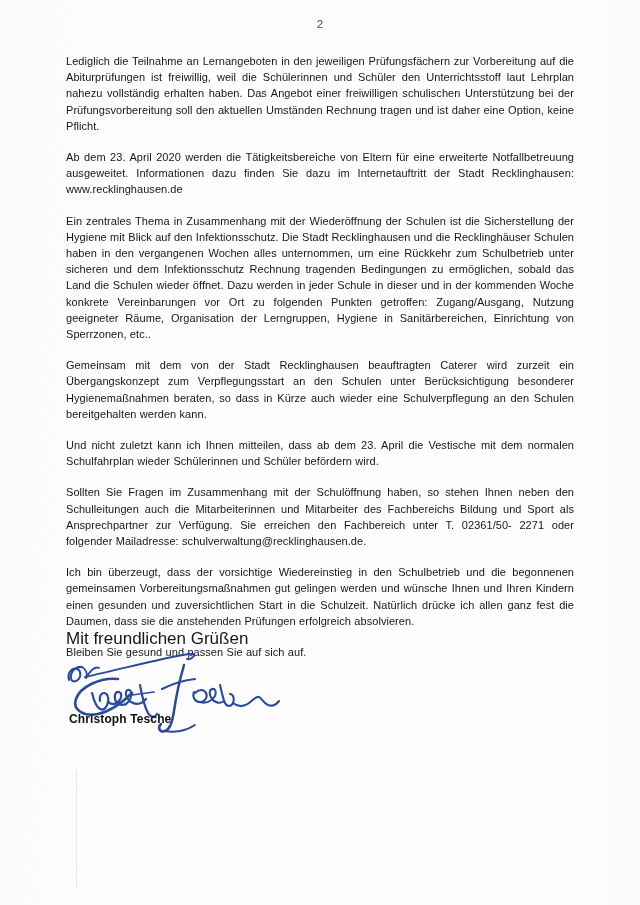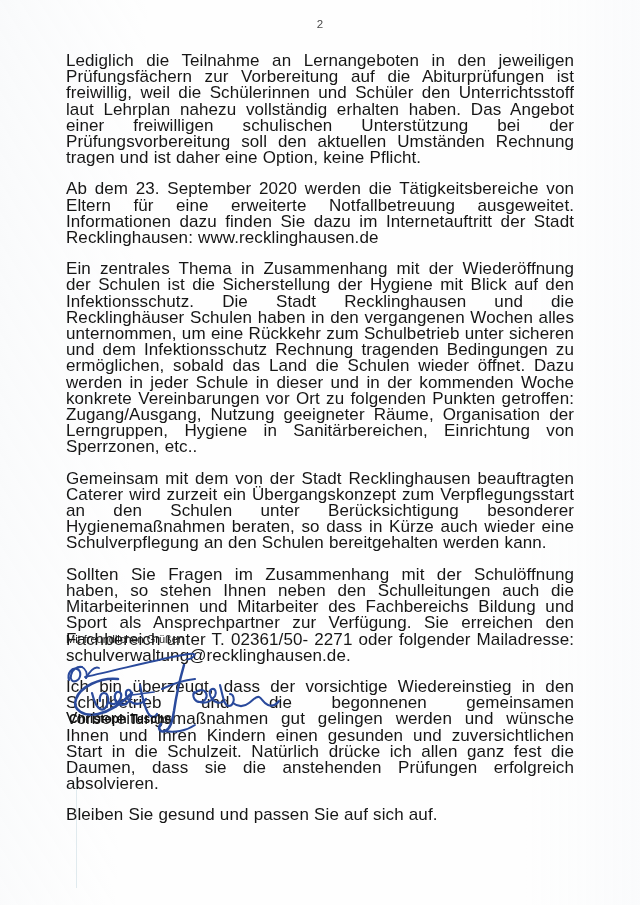--- a/index.html
+++ b/index.html
@@ -58,41 +58,41 @@
 
   .body-block {
     position: absolute;
     top: 53px;
     left: 66px;
     width: 508px;
   }
 
   p.para {
     margin: 0 0 15px 0;
-    font-size: 17px;
+    font-size: 11px;
     line-height: 16.2px;
     text-align: justify;
     text-justify: inter-word;
     color: #161616;
     letter-spacing: 0.005em;
     word-spacing: 0.02em;
     -webkit-font-smoothing: none;
   }
   p.para:last-child {
     margin-bottom: 0;
   }
 
   .closing-block {
     position: absolute;
     top: 631px;
     left: 66px;
     width: 420px;
   }
   .closing-line {
-    font-size: 11px;
+    font-size: 17px;
     line-height: 16.2px;
     color: #161616;
     margin: 0;
   }
 
   .signature-area {
     position: relative;
     height: 86px;
     margin-top: 2px;
   }
@@ -119,23 +119,24 @@
 
 <div class="page">
 
   <div class="scan-tint"></div>
   <div class="scan-streak"></div>
 
   <div class="page-number">2</div>
 
   <div class="body-block">
     <p class="para">Lediglich die Teilnahme an Lernangeboten in den jeweiligen Prüfungsfächern zur Vorbereitung auf die Abiturprüfungen ist freiwillig, weil die Schülerinnen und Schüler den Unterrichtsstoff laut Lehrplan nahezu vollständig erhalten haben. Das Angebot einer freiwilligen schulischen Unterstützung bei der Prüfungsvorbereitung soll den aktuellen Umständen Rechnung tragen und ist daher eine Option, keine Pflicht.</p>
-    <p class="para">Ab dem 23. September 2020 werden die Tätigkeitsbereiche von Eltern für eine erweiterte Notfallbetreuung ausgeweitet. Informationen dazu finden Sie dazu im Internetauftritt der Stadt Recklinghausen: www.recklinghausen.de</p>
+    <p class="para">Ab dem 23. April 2020 werden die Tätigkeitsbereiche von Eltern für eine erweiterte Notfallbetreuung ausgeweitet. Informationen dazu finden Sie dazu im Internetauftritt der Stadt Recklinghausen: www.recklinghausen.de</p>
     <p class="para">Ein zentrales Thema in Zusammenhang mit der Wiederöffnung der Schulen ist die Sicherstellung der Hygiene mit Blick auf den Infektionsschutz. Die Stadt Recklinghausen und die Recklinghäuser Schulen haben in den vergangenen Wochen alles unternommen, um eine Rückkehr zum Schulbetrieb unter sicheren und dem Infektionsschutz Rechnung tragenden Bedingungen zu ermöglichen, sobald das Land die Schulen wieder öffnet. Dazu werden in jeder Schule in dieser und in der kommenden Woche konkrete Vereinbarungen vor Ort zu folgenden Punkten getroffen: Zugang/Ausgang, Nutzung geeigneter Räume, Organisation der Lerngruppen, Hygiene in Sanitärbereichen, Einrichtung von Sperrzonen, etc..</p>
     <p class="para">Gemeinsam mit dem von der Stadt Recklinghausen beauftragten Caterer wird zurzeit ein Übergangskonzept zum Verpflegungsstart an den Schulen unter Berücksichtigung besonderer Hygienemaßnahmen beraten, so dass in Kürze auch wieder eine Schulverpflegung an den Schulen bereitgehalten werden kann.</p>
+    <p class="para">Und nicht zuletzt kann ich Ihnen mitteilen, dass ab dem 23. April die Vestische mit dem normalen Schulfahrplan wieder Schülerinnen und Schüler befördern wird.</p>
     <p class="para">Sollten Sie Fragen im Zusammenhang mit der Schulöffnung haben, so stehen Ihnen neben den Schulleitungen auch die Mitarbeiterinnen und Mitarbeiter des Fachbereichs Bildung und Sport als Ansprechpartner zur Verfügung. Sie erreichen den Fachbereich unter T. 02361/50- 2271 oder folgender Mailadresse: schulverwaltung@recklinghausen.de.</p>
     <p class="para">Ich bin überzeugt, dass der vorsichtige Wiedereinstieg in den Schulbetrieb und die begonnenen gemeinsamen Vorbereitungsmaßnahmen gut gelingen werden und wünsche Ihnen und Ihren Kindern einen gesunden und zuversichtlichen Start in die Schulzeit. Natürlich drücke ich allen ganz fest die Daumen, dass sie die anstehenden Prüfungen erfolgreich absolvieren.</p>
     <p class="para">Bleiben Sie gesund und passen Sie auf sich auf.</p>
   </div>
 
   <div class="closing-block">
     <p class="closing-line">Mit freundlichen Grüßen</p>
 
     <div class="signature-area">
       <svg class="signature-svg" viewBox="0 0 220 86" xmlns="http://www.w3.org/2000/svg">

